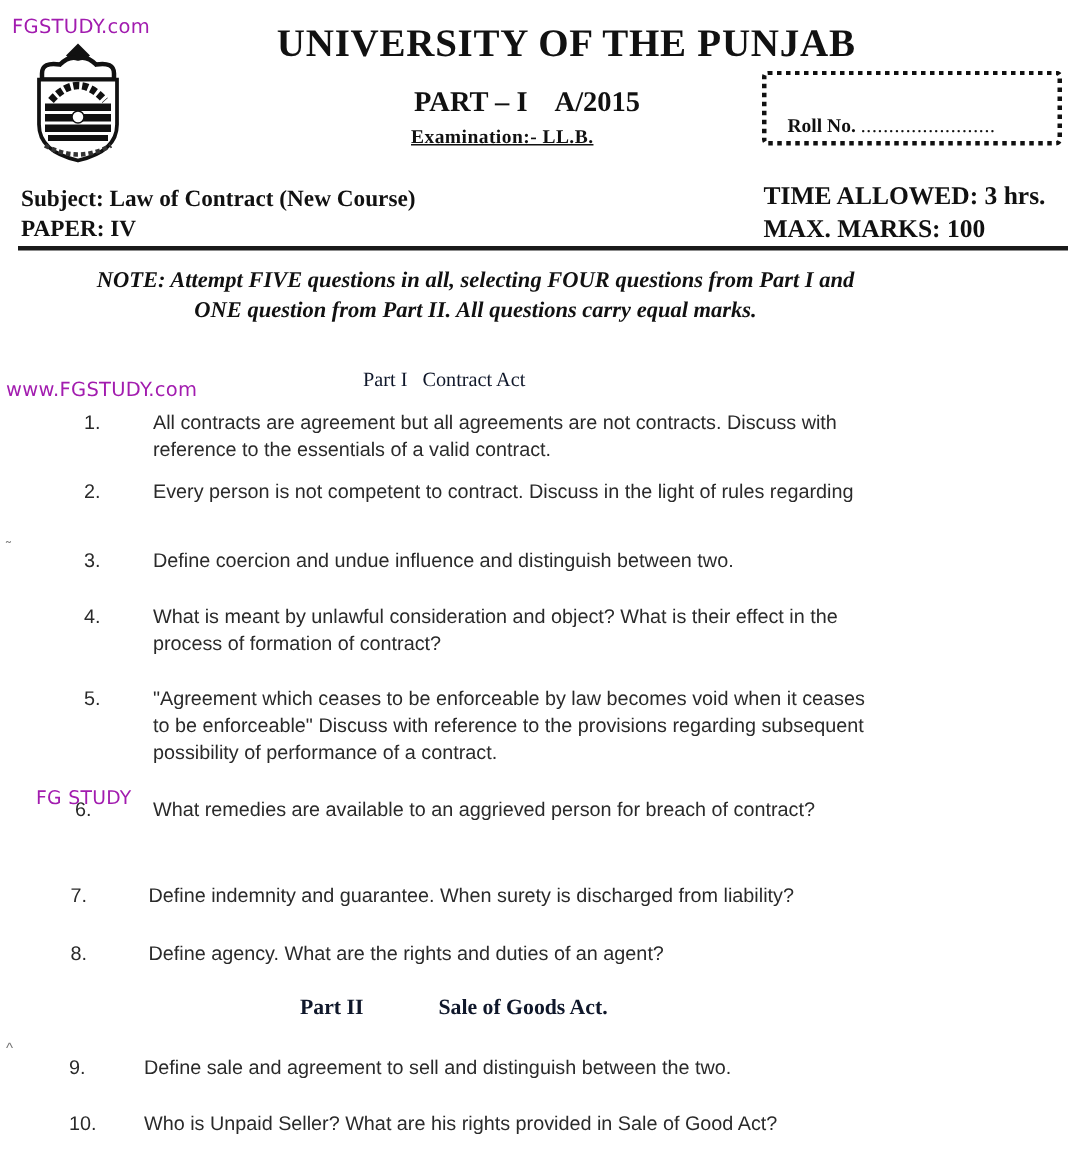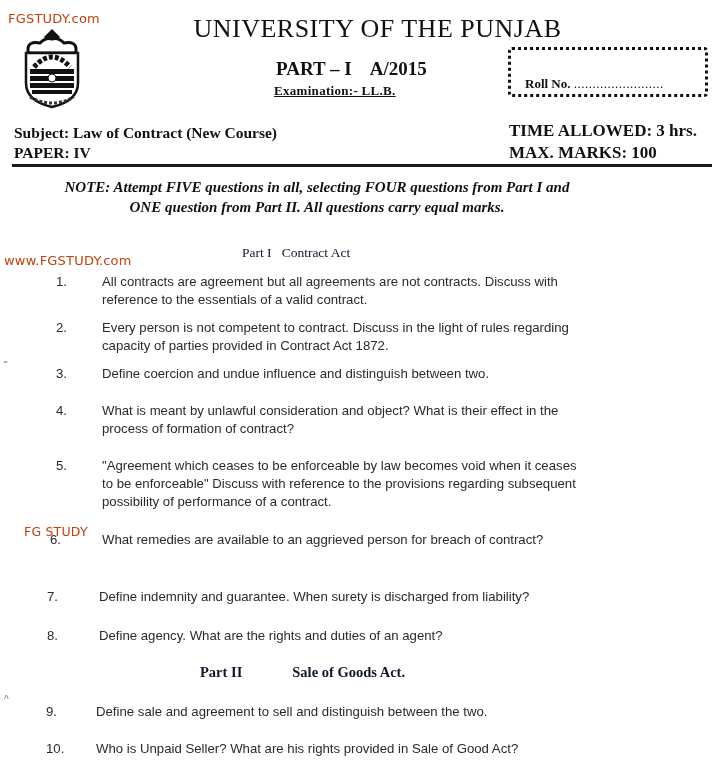--- a/index.html
+++ b/index.html
@@ -1,27 +1,27 @@
 <!DOCTYPE html>
 <html><head>
 <meta charset="utf-8">
 <style>
   * { box-sizing: border-box; margin: 0; padding: 0; }
   html, body { width: 723px; height: 775px; background: #ffffff; overflow: hidden; }
   body { position: relative; color: #111; font-family: "Liberation Sans", sans-serif; }
 
-  .watermark { position: absolute; font-family: "DejaVu Sans", sans-serif; font-size: 13px; color: #c2410c; letter-spacing: 0.2px; }
+  .watermark { position: absolute; font-family: "DejaVu Sans", sans-serif; font-size: 13px; color: #a21caf; letter-spacing: 0.2px; }
   .wm-top { left: 8px; top: 11px; }
   .wm-mid { left: 4px; top: 253px; }
   .wm-low { left: 24px; top: 524px; font-size: 12.5px; }
 
   .logo { position: absolute; left: 20px; top: 27px; width: 64px; height: 82px; }
 
   .uni-title { position: absolute; left: 0; width: 723px; top: 14px; text-align: center;
-    font-family: "Liberation Serif", serif; font-weight: normal; font-size: 26px; letter-spacing: 0.5px; padding-left: 32px; }
+    font-family: "Liberation Serif", serif; font-weight: bold; font-size: 26px; letter-spacing: 0.5px; padding-left: 32px; }
 
   .part-line { position: absolute; left: 276px; top: 58px; font-family: "Liberation Serif", serif; font-weight: bold; font-size: 19px; }
   .part-line .sess { margin-left: 18px; }
   .exam-line { position: absolute; left: 274px; top: 83px; font-family: "Liberation Serif", serif; font-weight: bold; font-size: 13px;
     text-decoration: underline; letter-spacing: 0.3px; text-align: center; }
 
   .roll-box { position: absolute; left: 508px; top: 47px; width: 200px; height: 50px; border: 3px dotted #111; border-radius: 4px; }
   .roll-label { position: absolute; left: 14px; top: 26px; font-family: "Liberation Serif", serif; font-weight: bold; font-size: 13px; text-align: center; }
   .roll-label .dots { font-weight: normal; letter-spacing: 0.5px; }
 
@@ -120,21 +120,20 @@
   <div class="txt">
     <div>All contracts are agreement but all agreements are not contracts.  Discuss with</div>
     <div>reference to the essentials of a valid contract.</div>
   </div>
 </div>
 
 <div class="q q2">
   <div class="num">2.</div>
   <div class="txt">
     <div>Every person is not competent to contract.  Discuss in the light of rules regarding</div>
-    <div>capacity of parties provided in Contract Act 1872.</div>
   </div>
 </div>
 
 <div class="speck" style="left:4px; top:352px;">˷</div>
 
 <div class="q q3">
   <div class="num">3.</div>
   <div class="txt">
     <div>Define coercion and undue influence and distinguish between two.</div>
   </div>

